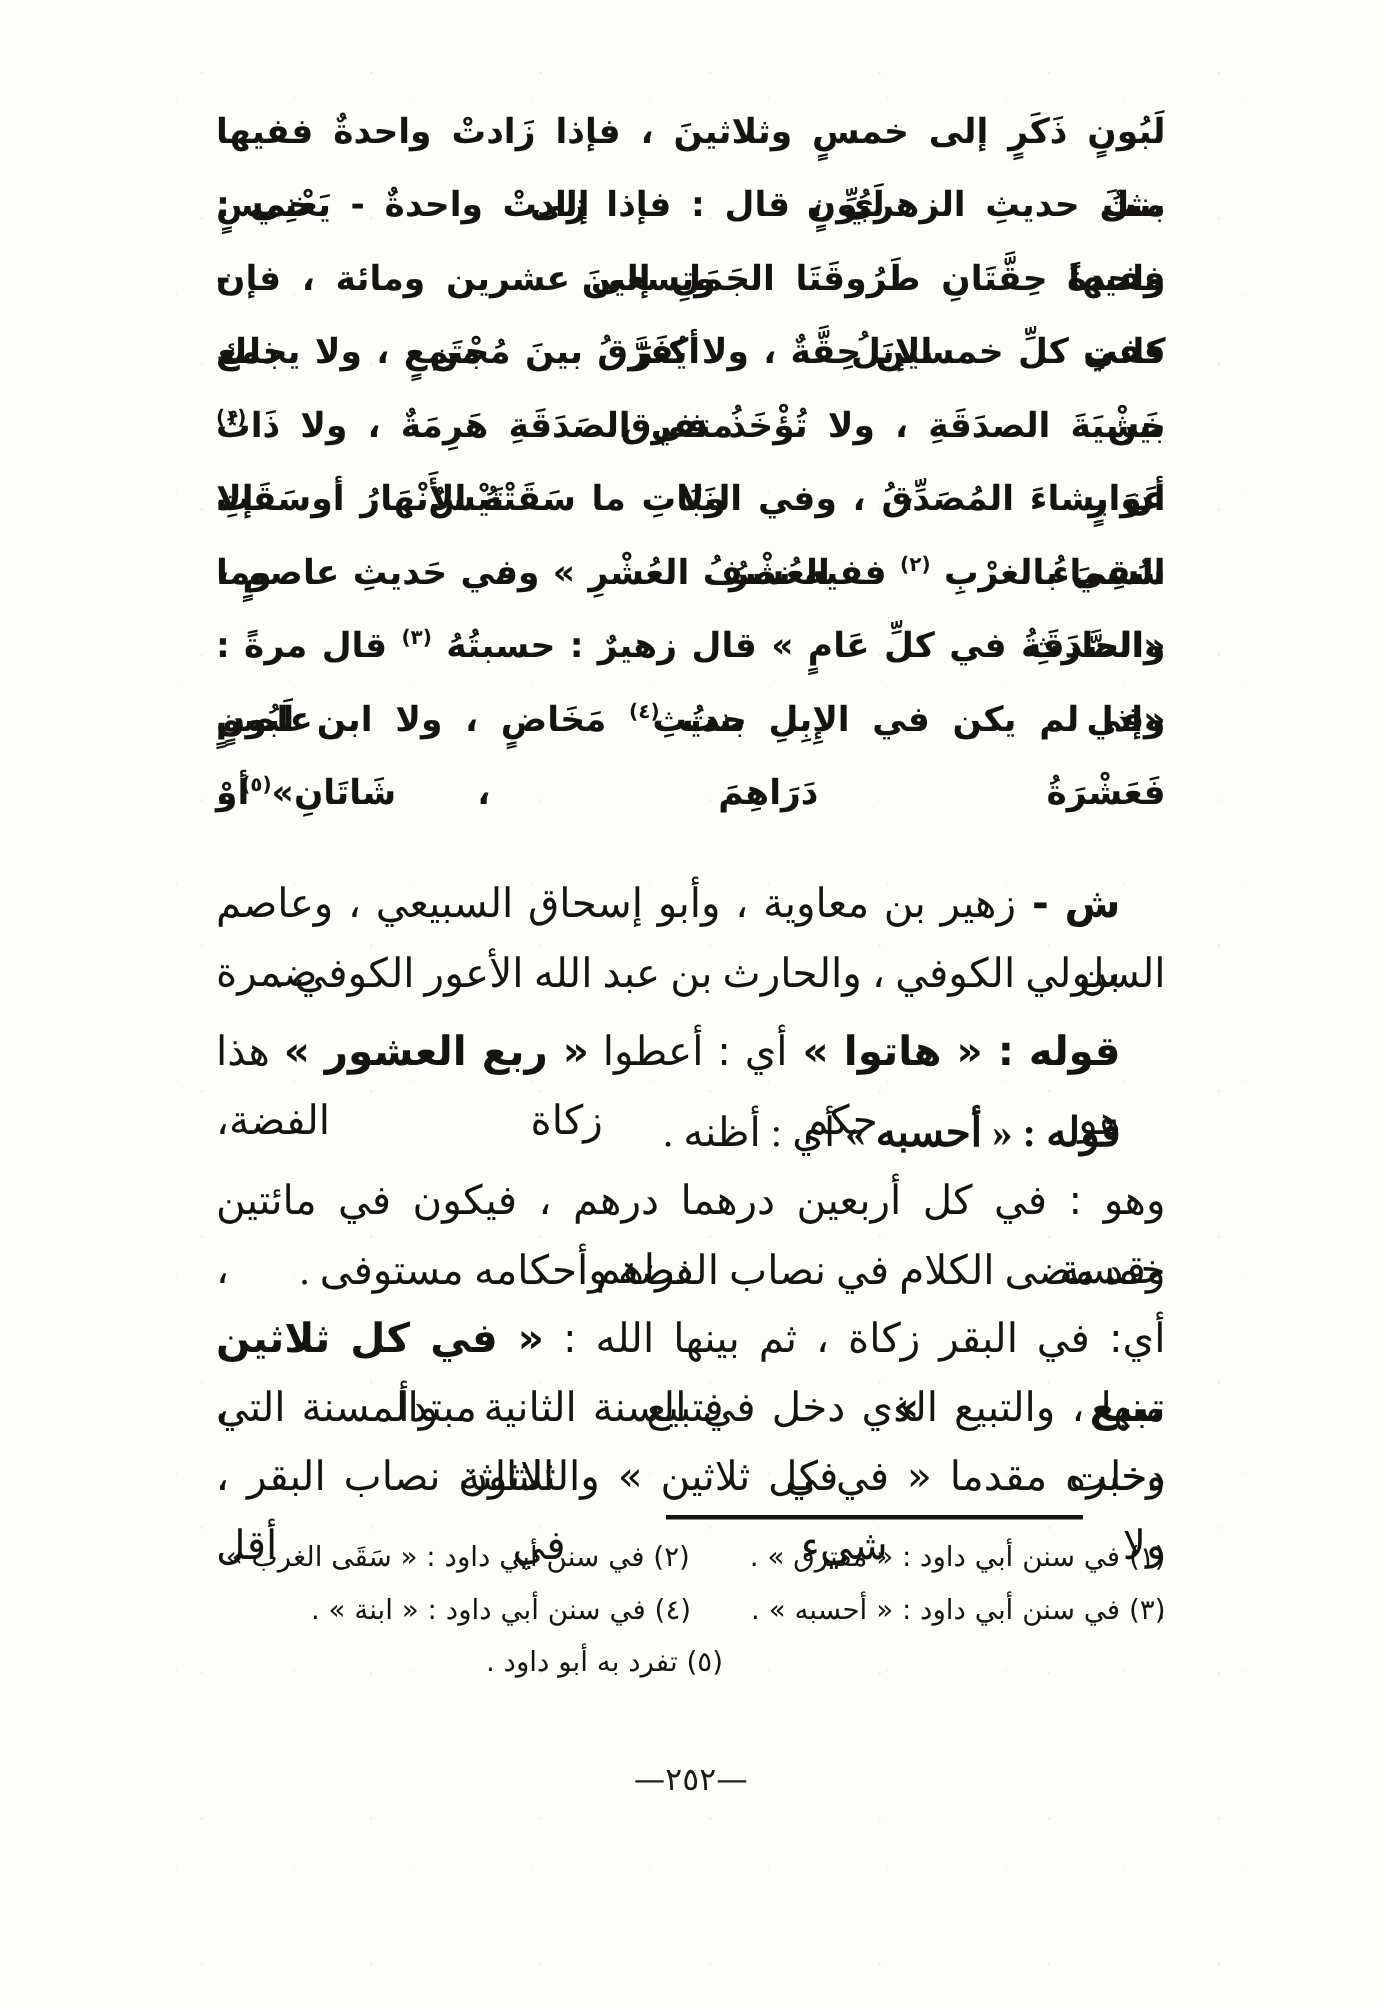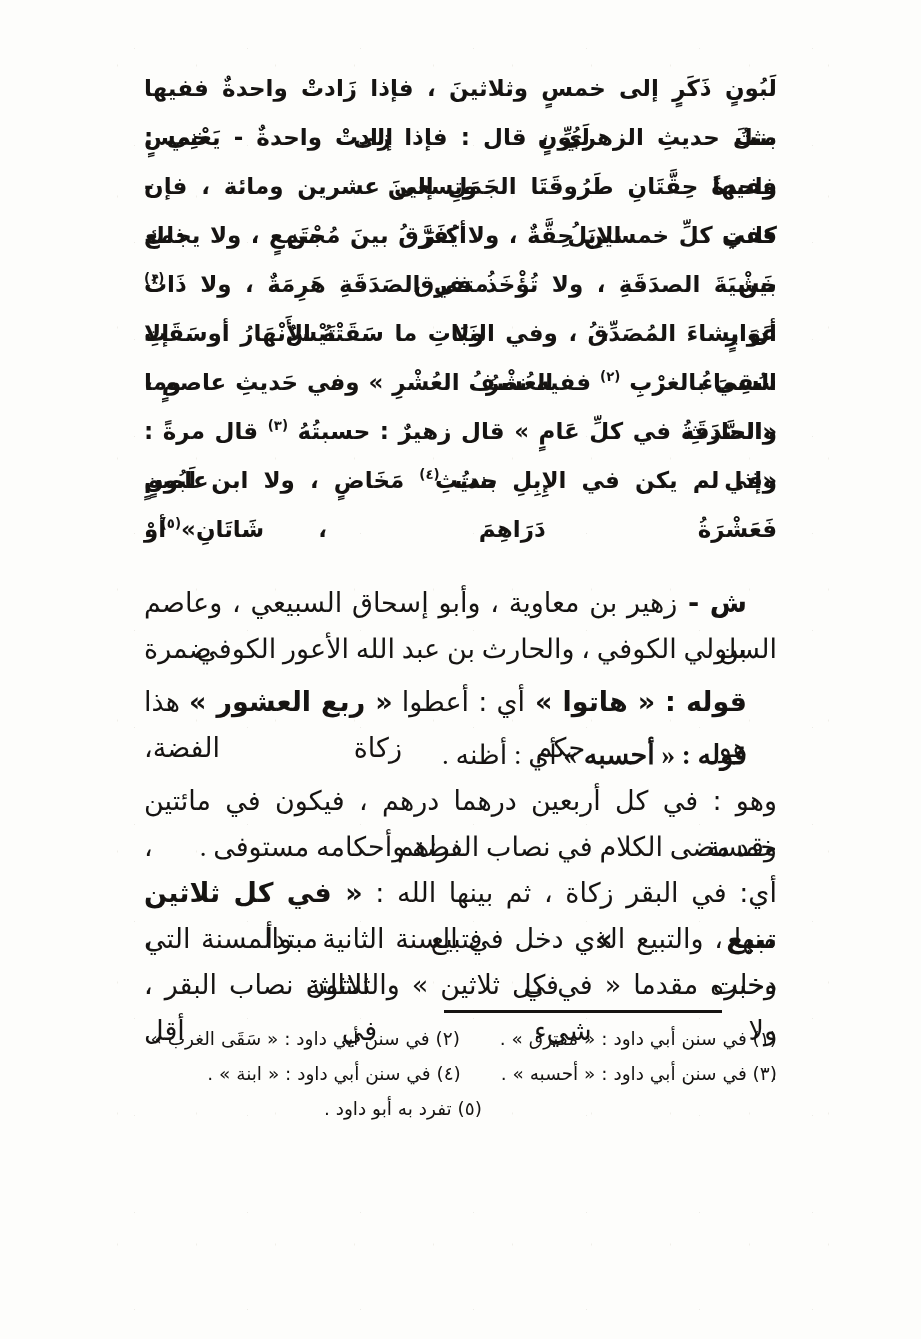--- a/index.html
+++ b/index.html
@@ -77,14 +77,15 @@
     </div>
     <div class="f-row">
       <span class="f-item">(٣) في سنن أبي داود : « أحسبه » .</span>
       <span class="f-item">(٤) في سنن أبي داود : « ابنة » .</span>
     </div>
     <div class="f-row f-row-last">
       <span class="f-item">(٥) تفرد به أبو داود .</span>
     </div>
   </section>
 
+  <div class="page-number">—٢٥٢—</div>
 
 </div>
 
 </body></html>

